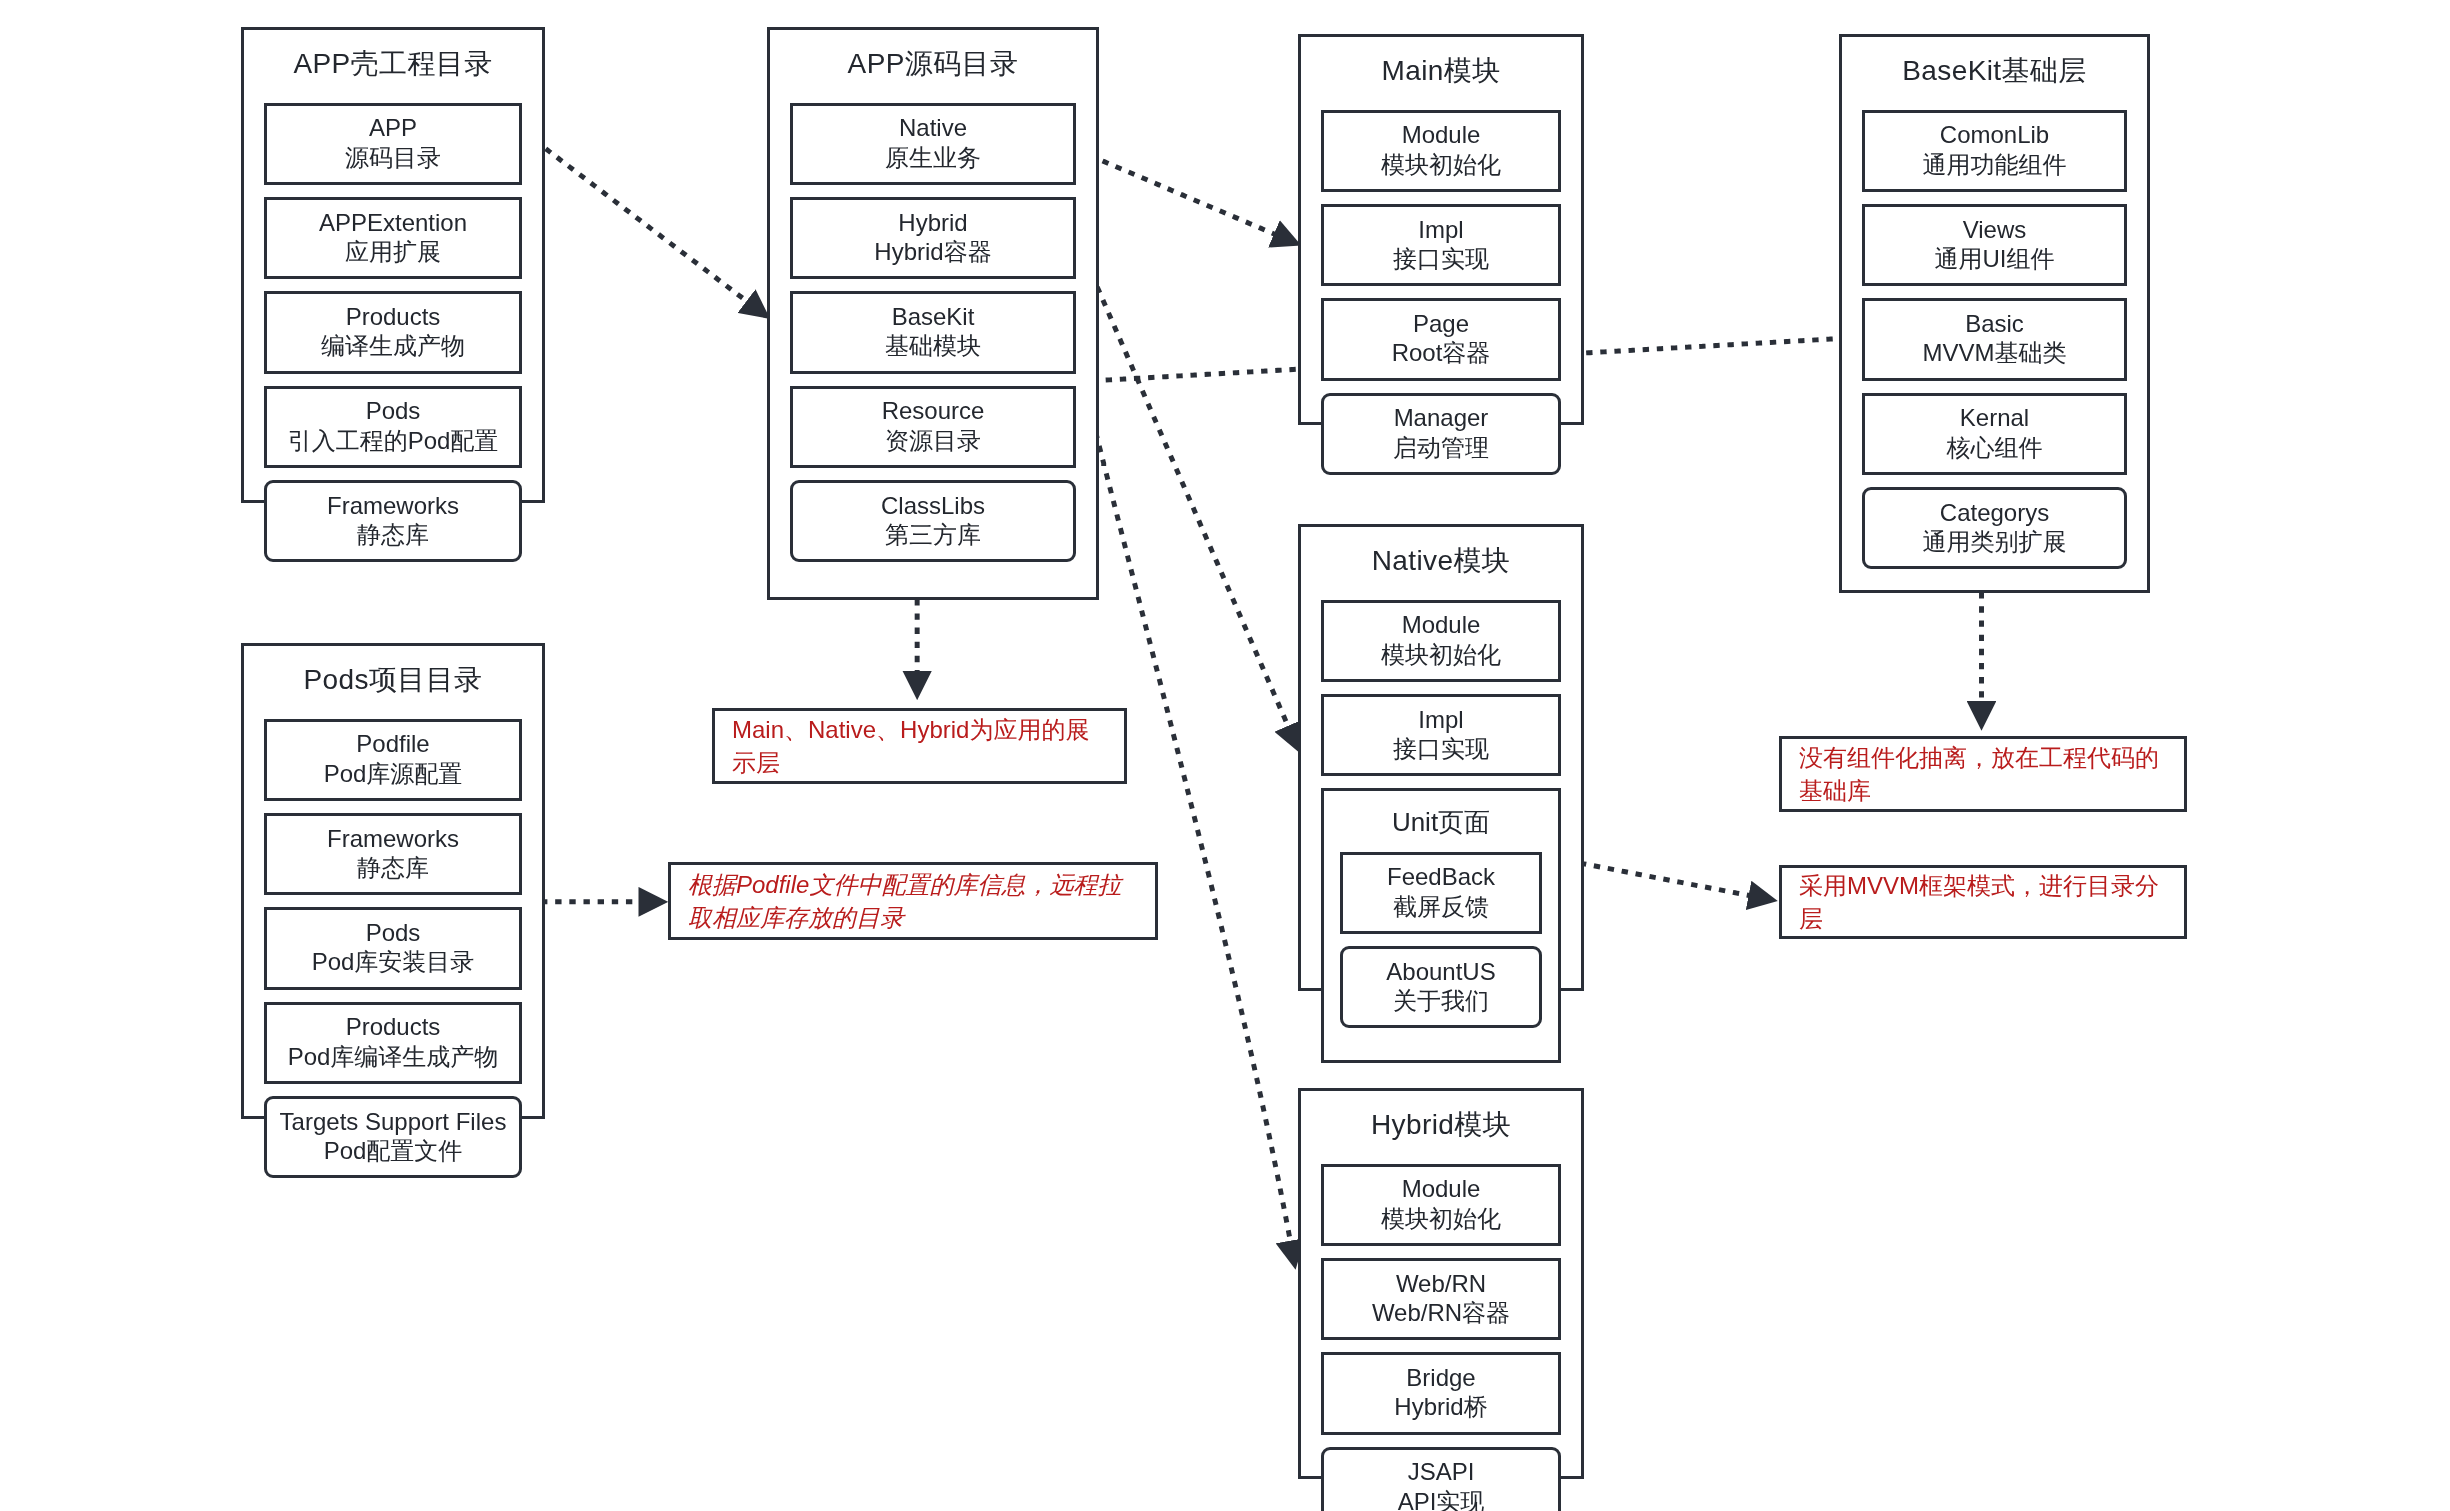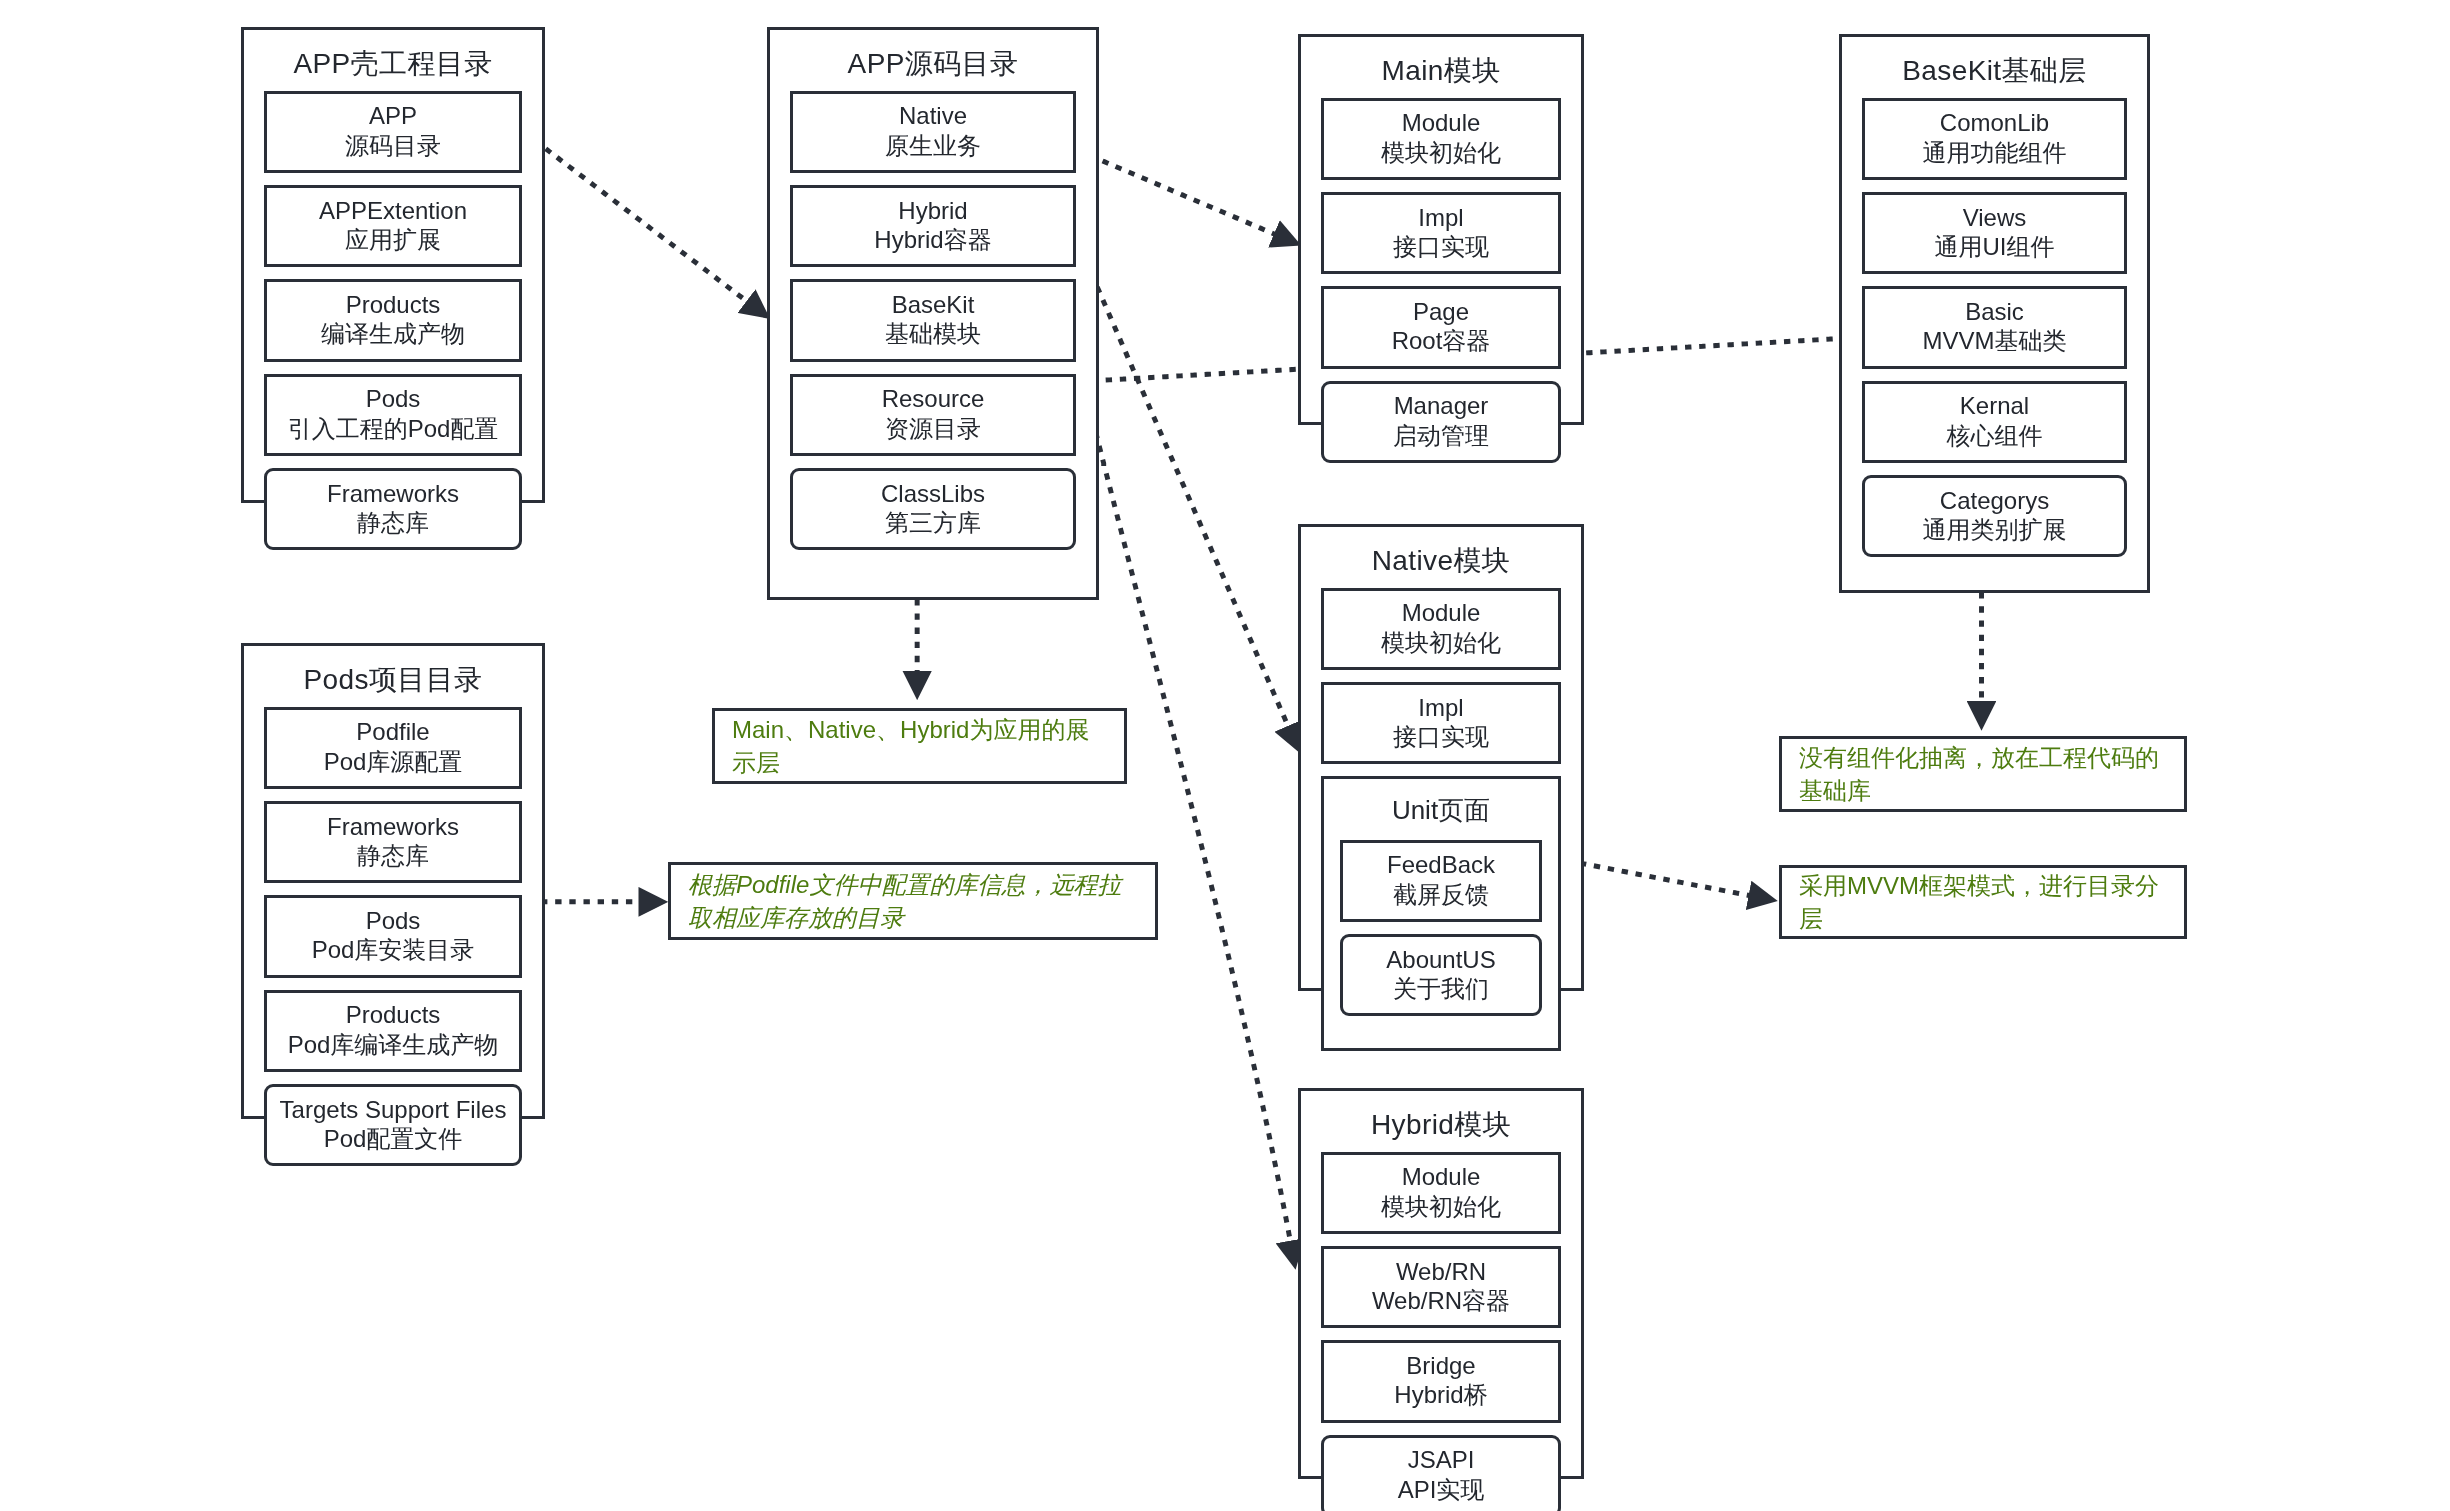--- a/index.html
+++ b/index.html
@@ -23,21 +23,21 @@
     border:3.5px solid #2a2f38;
     background:#ffffff;
     z-index:3;
   }
   .group-title{
     text-align:center;
     font-size:28px;
     line-height:1.15;
     color:#23272e;
     padding-top:18.4px;
-    padding-bottom:10px;
+    padding-bottom:22px;
     letter-spacing:0.4px;
   }
   .items{
     padding:0 20px 17px 20px;
   }
   
   .item{
     box-sizing:border-box;
     border:3.5px solid #2a2f38;
     background:#ffffff;
@@ -74,21 +74,21 @@
   .note{
     position:absolute;
     box-sizing:border-box;
     border:3.5px solid #2a2f38;
     background:#ffffff;
     display:flex;
     align-items:center;
     z-index:3;
     font-size:24px;
     line-height:1.38;
-    color:#4d7c0f;
+    color:#b91c1c;
     padding:10px 17px;
   }
 
   
   #edges{
     position:absolute;
     left:0;top:0;
     width:2450px;
     height:1512px;
     z-index:1;

